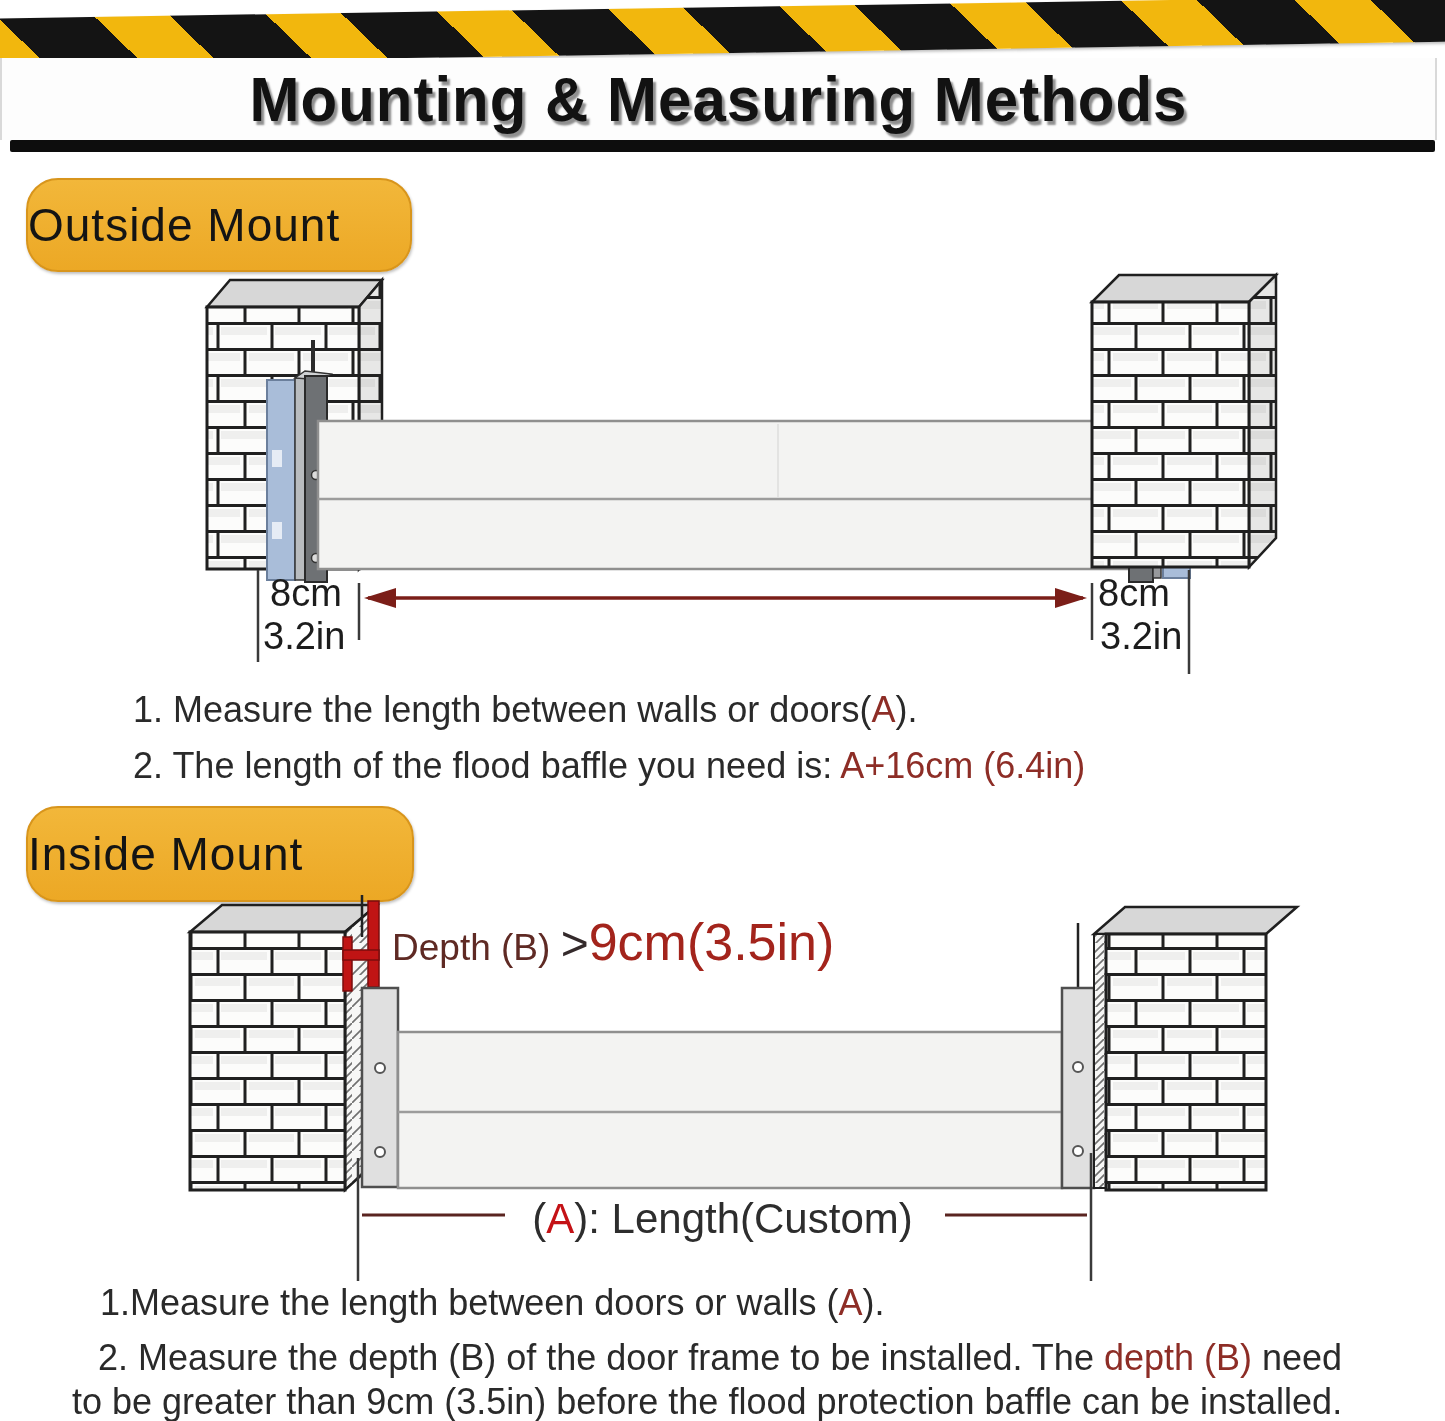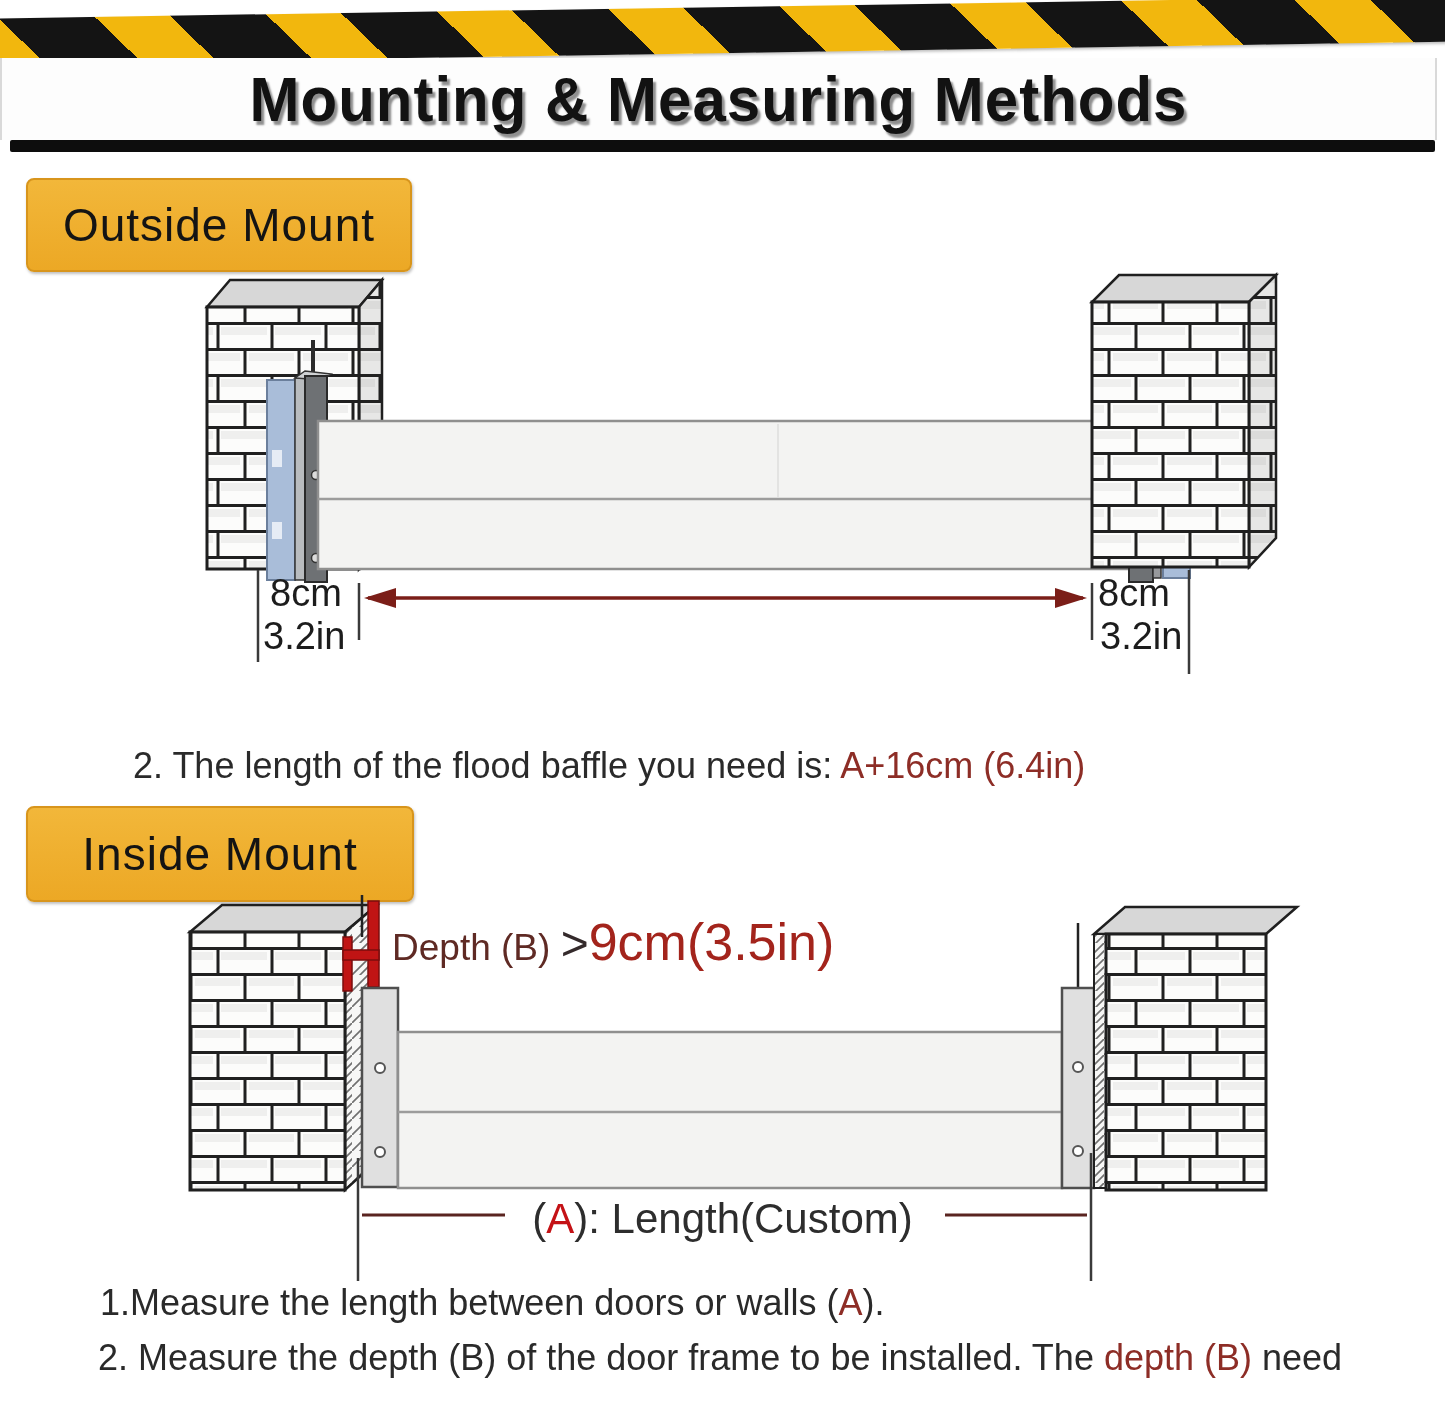--- a/index.html
+++ b/index.html
@@ -25,22 +25,22 @@
   }
   .page-title{
     font-size:60px;font-weight:bold;letter-spacing:1px;color:#121212;
     text-shadow:3px 4px 2px #8f8f8f;transform:scaleY(1.04);white-space:nowrap;
   }
   .header-bar{left:10px;top:140px;width:1425px;height:12px;background:#0d0d0d;border-radius:2px;}
 
   
   .badge{
     background:linear-gradient(#f2b73a,#eca825);
-    border:2px solid #d8951c;border-radius:8px;
-    display:flex;align-items:center;justify-content:center;
+    border:2px solid #d8951c;border-radius:32px;
+    display:flex;align-items:center;
     box-shadow:1px 2px 3px rgba(0,0,0,.25);
   }
   .badge span{font-size:46px;font-weight:500;color:#141414;letter-spacing:1px;white-space:nowrap;}
   .badge-outside{left:26px;top:178px;width:382px;height:90px;}
   .badge-inside{left:26px;top:806px;width:384px;height:92px;}
 
   
   .dim-label{font-size:38px;color:#1c1c1c;white-space:nowrap;line-height:1;}
   .span-label{white-space:nowrap;line-height:1;}
   .span-label .accent-big{font-size:48px;font-weight:bold;color:#c41216;}
@@ -150,20 +150,23 @@
       <polygon points="1087,328 1055,318 1055,338" fill="#7b1e18"></polygon>
     </g>
   </svg>
 
   <div class="abs dim-label" style="left:270px;top:574px;">8cm</div>
   <div class="abs dim-label" style="left:263px;top:617px;">3.2in</div>
   <div class="abs dim-label" style="left:1098px;top:574px;">8cm</div>
   <div class="abs dim-label" style="left:1100px;top:617px;">3.2in</div>
 
 
+  <div class="abs steps" style="left:133px;top:692px;">
+    <span>1. Measure the length between walls or doors(</span><span class="accent-maroon">A</span><span>).</span>
+  </div>
   <div class="abs steps" style="left:133px;top:748px;">
     <span>2. The length of the flood baffle you need is: </span><span class="accent-maroon">A+16cm (6.4in)</span><span></span>
   </div>
 
   <div class="abs badge badge-inside">
     <span>Inside Mount</span>
   </div>
 
   <svg class="abs" style="left:0;top:895px;" width="1445" height="400" viewBox="0 0 1445 400">
 
@@ -219,14 +222,17 @@
   <div class="abs inside-span" style="left:480px;top:1198px;width:485px;text-align:center;">
     <span>(</span><span class="red-a">A</span><span>): Length(Custom)</span>
   </div>
 
   <div class="abs steps" style="left:100px;top:1285px;">
     <span>1.Measure the length between doors or walls (</span><span class="accent-maroon">A</span><span>).</span>
   </div>
   <div class="abs steps" style="left:98px;top:1340px;">
     <span>2. Measure the depth (B) of the door frame to be installed. The </span><span class="accent-maroon">depth (B)</span><span> need</span>
   </div>
+  <div class="abs steps" style="left:72px;top:1384px;">
+    <span>to be greater than 9cm (3.5in) before the flood protection baffle can be installed.</span>
+  </div>
 
 </div>
 
 </body></html>

